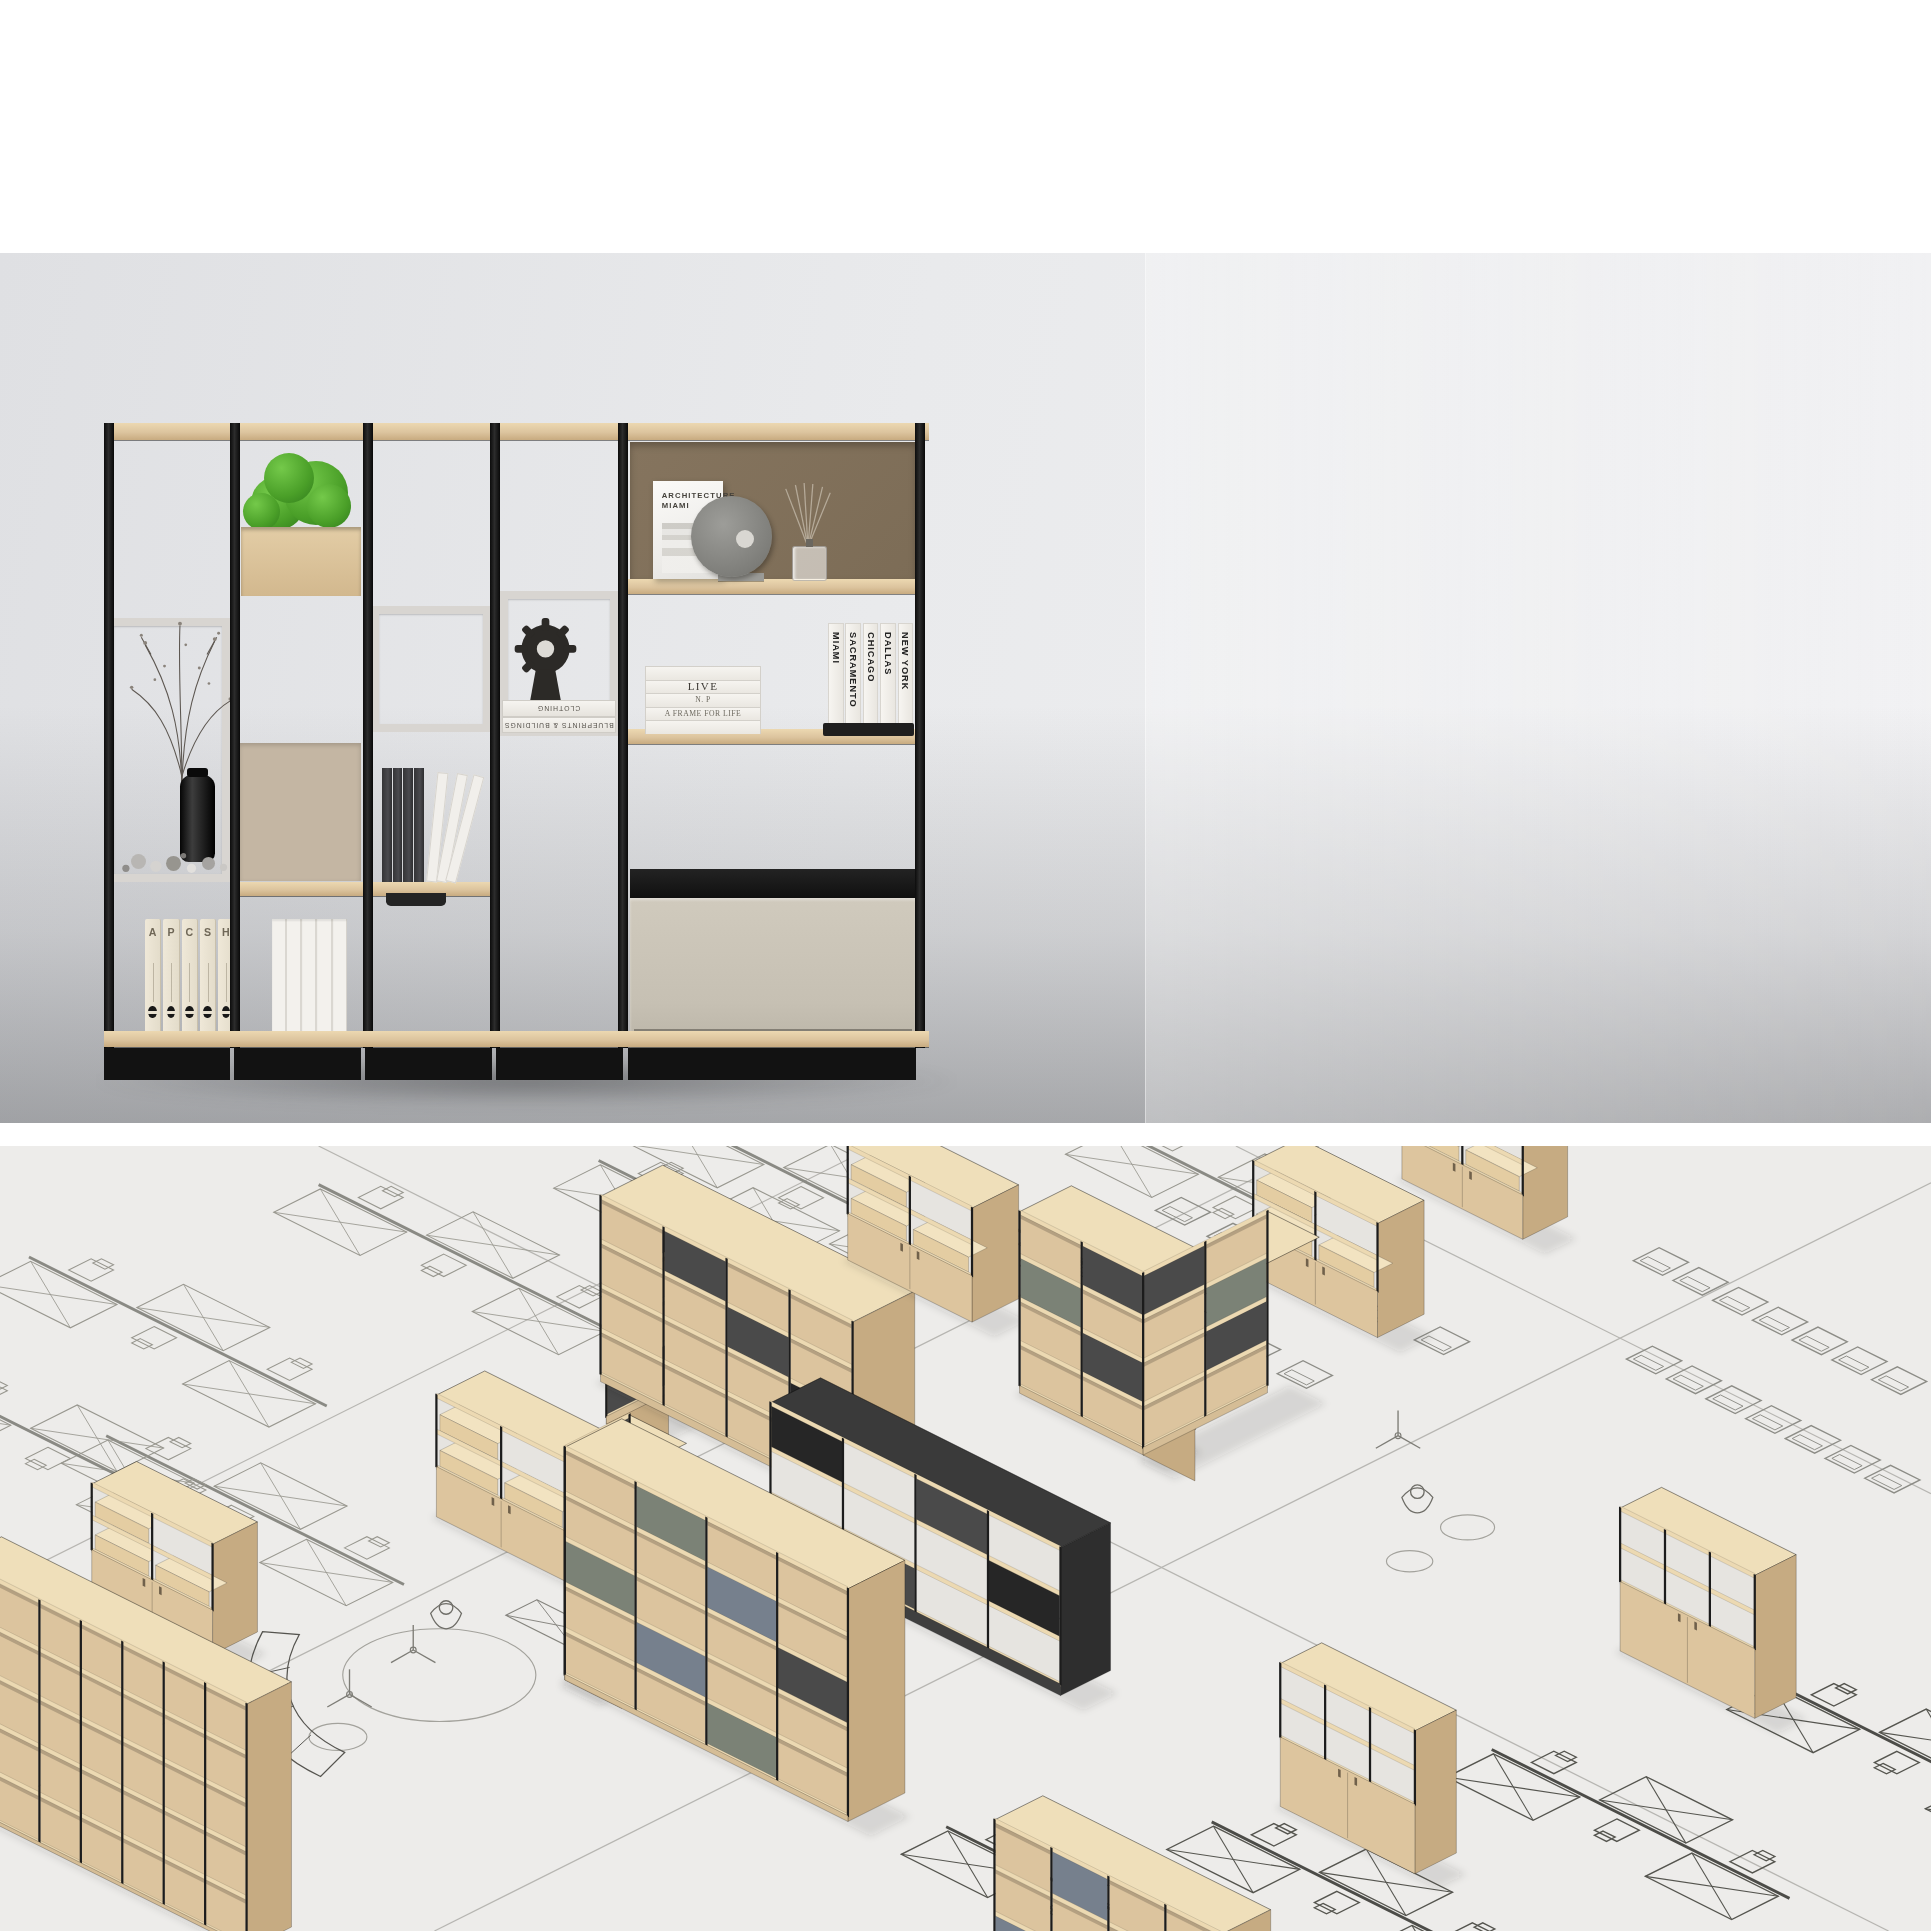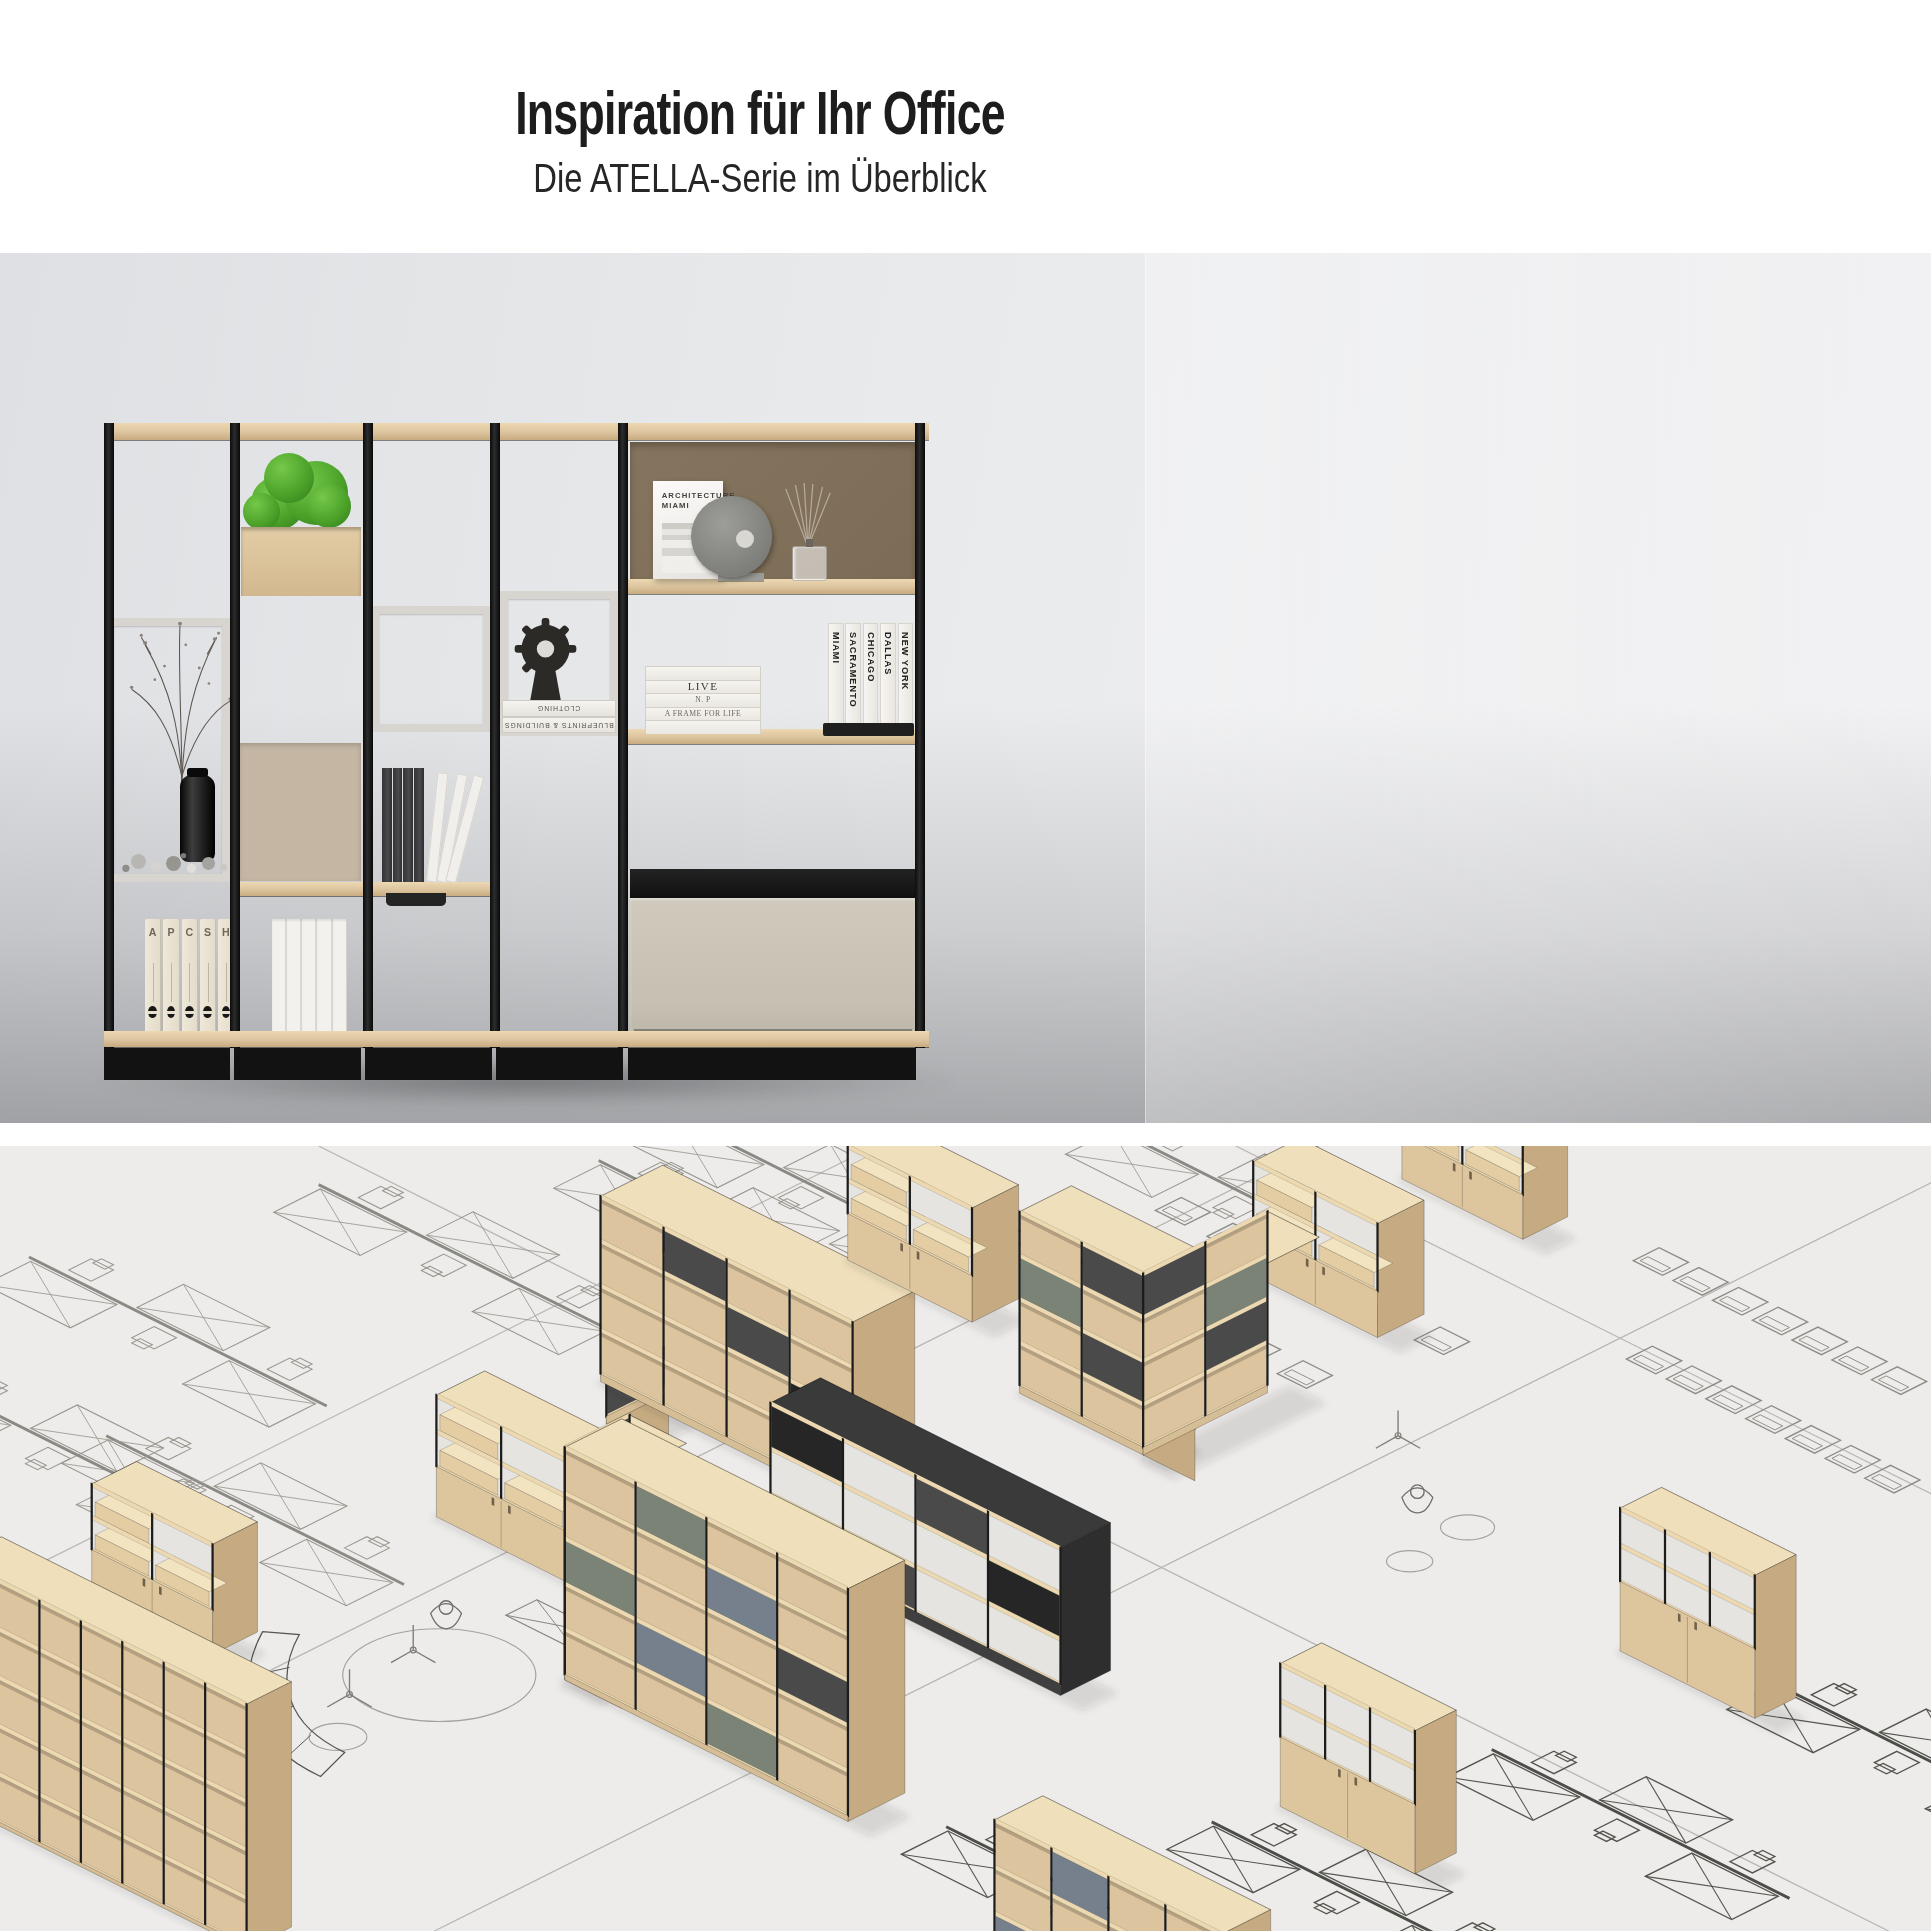--- a/index.html
+++ b/index.html
@@ -79,24 +79,20 @@
   .bookend{background:#1f1f1f;border-radius:1.9px;}
 
   
   .floor{position:absolute;top:1146px;left:0;width:1931px;height:785px;background:#edecea;}
   .floor svg{display:block;}
 </style>
 </head>
 <body>
 <div class="page">
 
-  <div class="hero">
-    <div class="hero-title">Inspiration für Ihr Office</div>
-    <div class="hero-sub">Die ATELLA-Serie im Überblick</div>
-  </div>
 
   <div class="photo-band">
     <div class="seam abs"></div>
     <div class="u-shadow abs"></div>
 
     <div class="abs wood" style="left:104px;top:170px;width:825px;height:17.4px;"></div>
 
     <div class="abs feltbrown" style="left:630px;top:189px;width:286px;height:137px;"></div>
     <div class="abs wood" style="left:626px;top:326px;width:294px;height:15.4px;"></div>
     <div class="abs wood" style="left:626px;top:476px;width:294px;height:15.4px;"></div>

